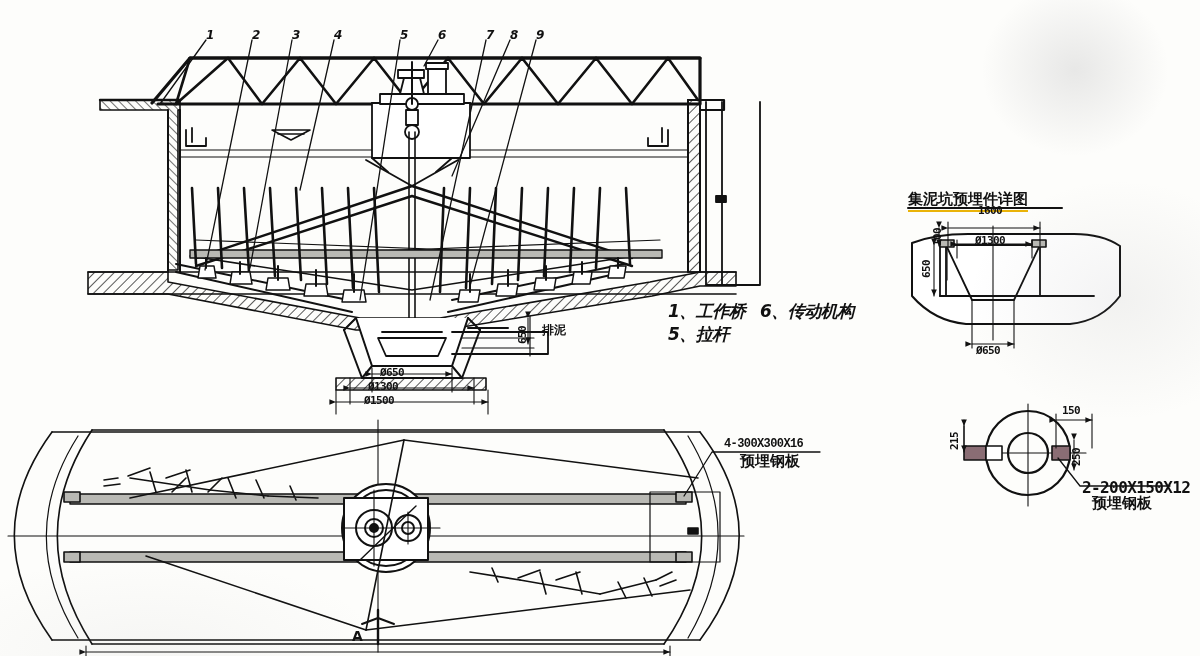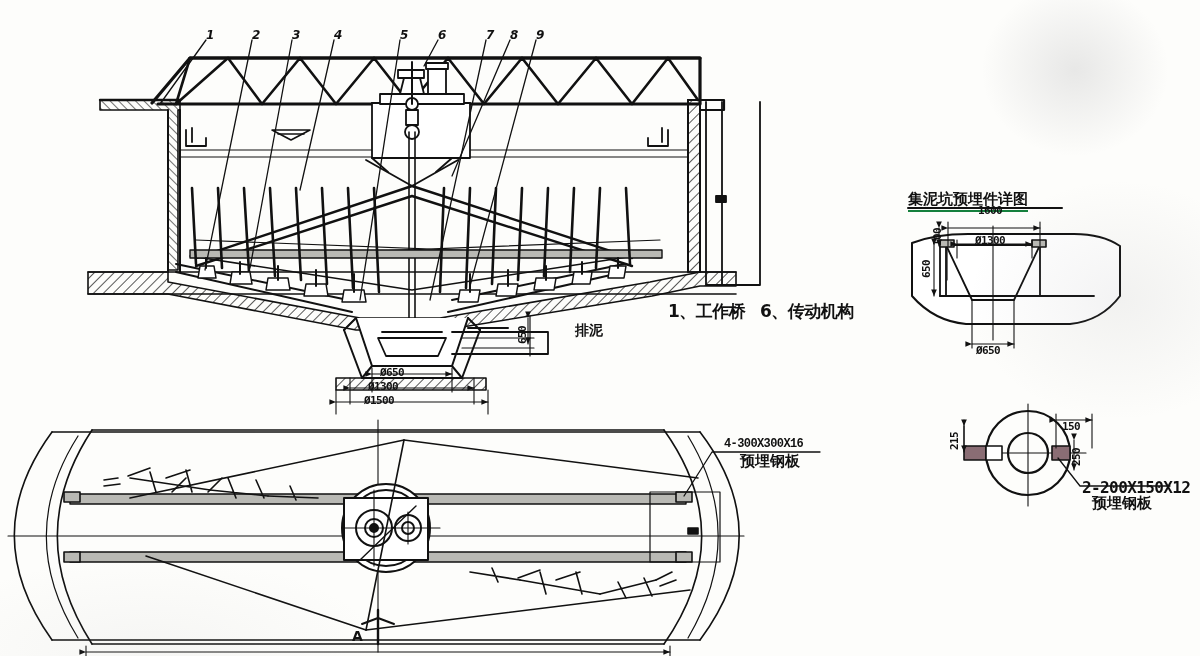--- a/index.html
+++ b/index.html
@@ -10,29 +10,29 @@
   
   #paper-shade{position:absolute;inset:0;pointer-events:none;
      background:
        radial-gradient(130px 120px at 1075px 70px, rgba(120,120,125,.16), rgba(255,255,255,0) 72%),
        radial-gradient(200px 160px at 1120px 300px, rgba(140,140,145,.10), rgba(255,255,255,0) 75%),
        radial-gradient(300px 120px at 150px 650px, rgba(150,150,150,.07), rgba(255,255,255,0) 78%);}
   svg{position:absolute;left:0;top:0;}
   .lbl{position:absolute;white-space:nowrap;font-weight:bold;color:#111;}
   
   #legend{position:absolute;left:668px;top:303px;width:200px;}
-  .legend-row{display:flex;line-height:1.0;margin-bottom:6px;}
+  .legend-row{display:flex;line-height:1.0;margin-bottom:6px;font-style:italic;}
   .legend-cell{font-size:17px;font-weight:bold;letter-spacing:-.5px;}
   .legend-cell.c1{width:92px;}
   .legend-cell.c2{width:100px;}
   .dim{font-family:"DejaVu Sans Mono","Liberation Mono",monospace;
        font-weight:bold;font-size:11px;letter-spacing:-0.6px;}
   .dimv{transform-origin:left top;}
   .cn{font-weight:bold;}
-  .title-u{border-bottom:2px solid #15803d;padding-bottom:1px;}
+  .title-u{border-bottom:2px solid #eab308;padding-bottom:1px;}
   .callout{font-family:"DejaVu Sans","Liberation Sans",sans-serif;
            font-weight:bold;font-size:12px;font-style:italic;}
 </style>
 </head>
 <body>
 
 <div id="sheet">
 
   <svg width="1200" height="656" viewBox="0 0 1200 656">
     <defs>
@@ -414,39 +414,43 @@
   <div class="lbl callout" style="left:438px;top:28px;">6</div>
   <div class="lbl callout" style="left:486px;top:28px;">7</div>
   <div class="lbl callout" style="left:510px;top:28px;">8</div>
   <div class="lbl callout" style="left:536px;top:28px;">9</div>
 
   <div class="lbl dim" style="left:380px;top:366px;">Ø650</div>
   <div class="lbl dim" style="left:368px;top:380px;">Ø1300</div>
   <div class="lbl dim" style="left:364px;top:394px;text-align:right;">Ø1500</div>
 
   <div class="lbl dim dimv" style="left:527px;top:318px;transform:rotate(-90deg) translate(-26px,-11px);">650</div>
-  <div class="lbl cn" style="left:542px;top:322px;font-size:14px;margin-left:33px;">排泥</div>
+  <div class="lbl cn" style="left:542px;top:322px;font-size:12px;">排泥</div>
 
   <div id="legend">
     <div class="legend-row">
       <div class="legend-cell c1"><span>1、</span><span>工作桥</span></div>
       <div class="legend-cell c2"><span>6、</span><span>传动机构</span></div>
+    </div>
+    <div class="legend-row">
+      <div class="legend-cell c1"><span>5、</span><span>拉杆</span></div>
+      <div class="legend-cell c2"></div>
     </div>
   </div>
 
   <div class="lbl dim" style="left:724px;top:437px;font-size:12px;font-family:Liberation Mono, monospace;">4-300X300X16</div>
   <div class="lbl cn" style="left:740px;top:452px;font-size:15px;">预埋钢板</div>
   <div class="lbl" style="left:352px;top:628px;font-size:14px;font-weight:bold;">A</div>
 
   <div class="lbl cn title-u" style="left:908px;top:190px;font-size:15px;">集泥坑预埋件详图</div>
   <div class="lbl dim" style="left:978px;top:204px;">1600</div>
   <div class="lbl dim" style="left:975px;top:234px;">Ø1300</div>
   <div class="lbl dim dimv" style="left:941px;top:226px;transform:rotate(-90deg) translate(-20px,-10px);">100</div>
   <div class="lbl dim dimv" style="left:930px;top:256px;transform:rotate(-90deg) translate(-22px,-10px);">650</div>
   <div class="lbl dim" style="left:976px;top:344px;">Ø650</div>
 
   <div class="lbl dim dimv" style="left:958px;top:424px;transform:rotate(-90deg) translate(-26px,-10px);">215</div>
-  <div class="lbl dim" style="left:1062px;top:404px;margin-top:16px;">150</div>
+  <div class="lbl dim" style="left:1062px;top:404px;">150</div>
   <div class="lbl dim dimv" style="left:1080px;top:440px;transform:rotate(-90deg) translate(-26px,-10px);">250</div>
   <div class="lbl dim" style="left:1082px;top:478px;font-size:16px;">2-200X150X12</div>
   <div class="lbl cn" style="left:1092px;top:494px;font-size:15px;">预埋钢板</div>
 
 </div>
 
 </body></html>

